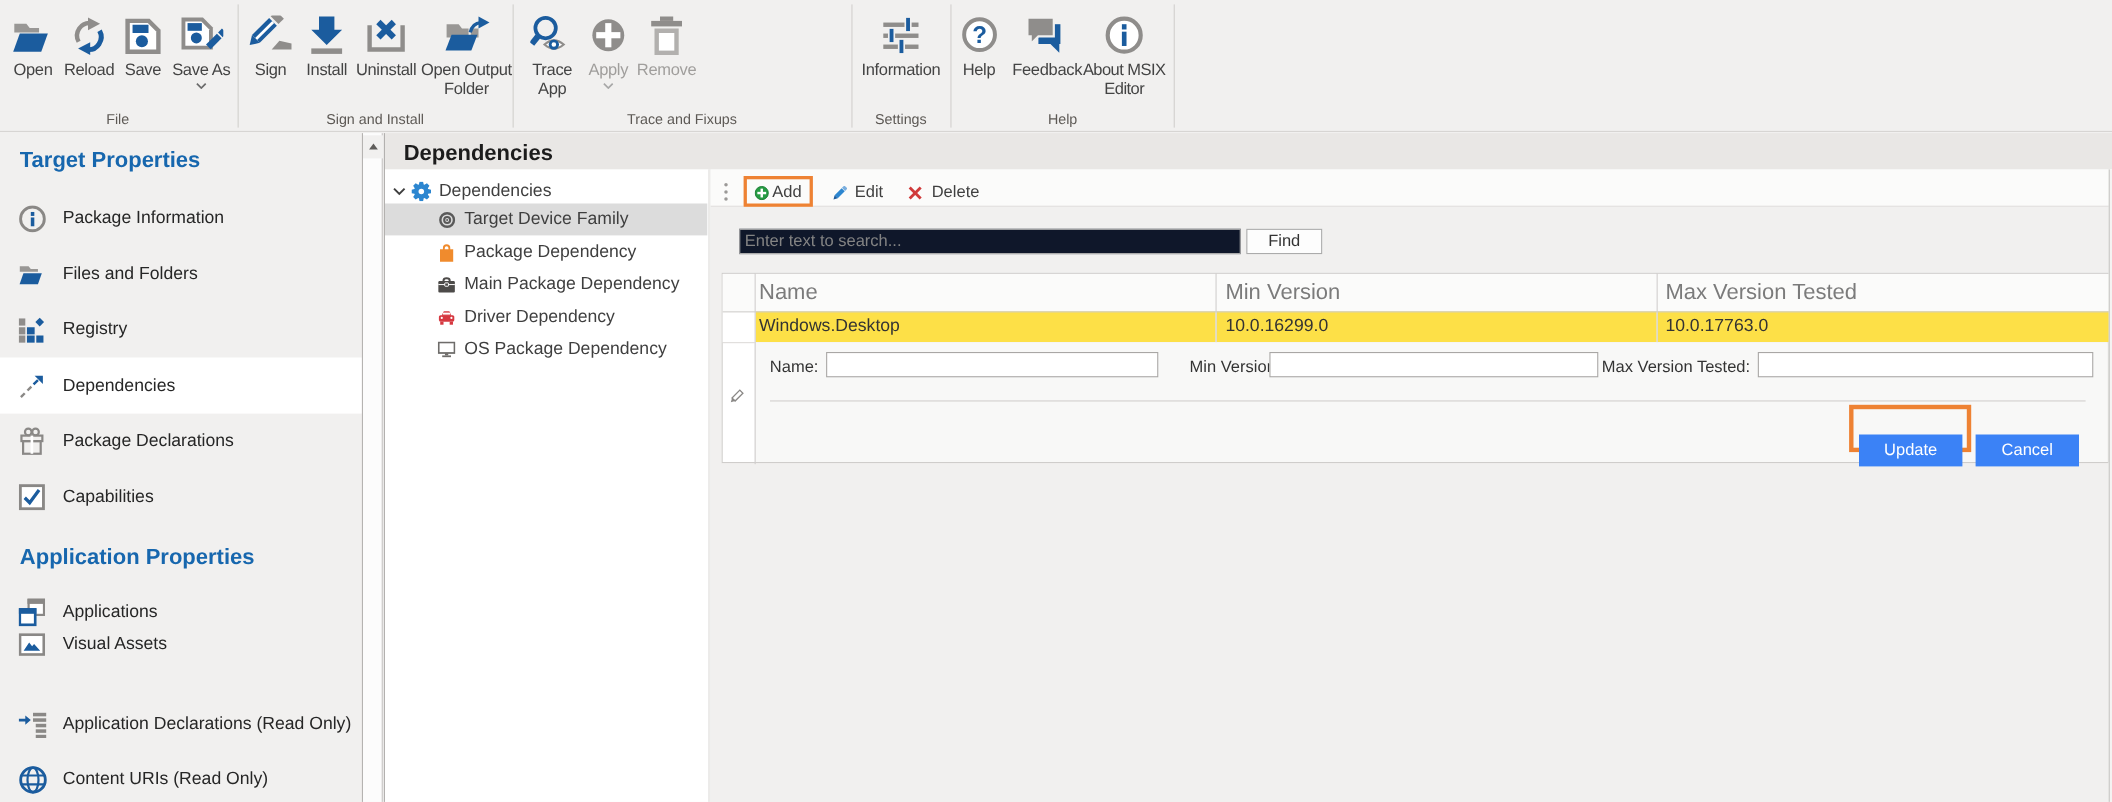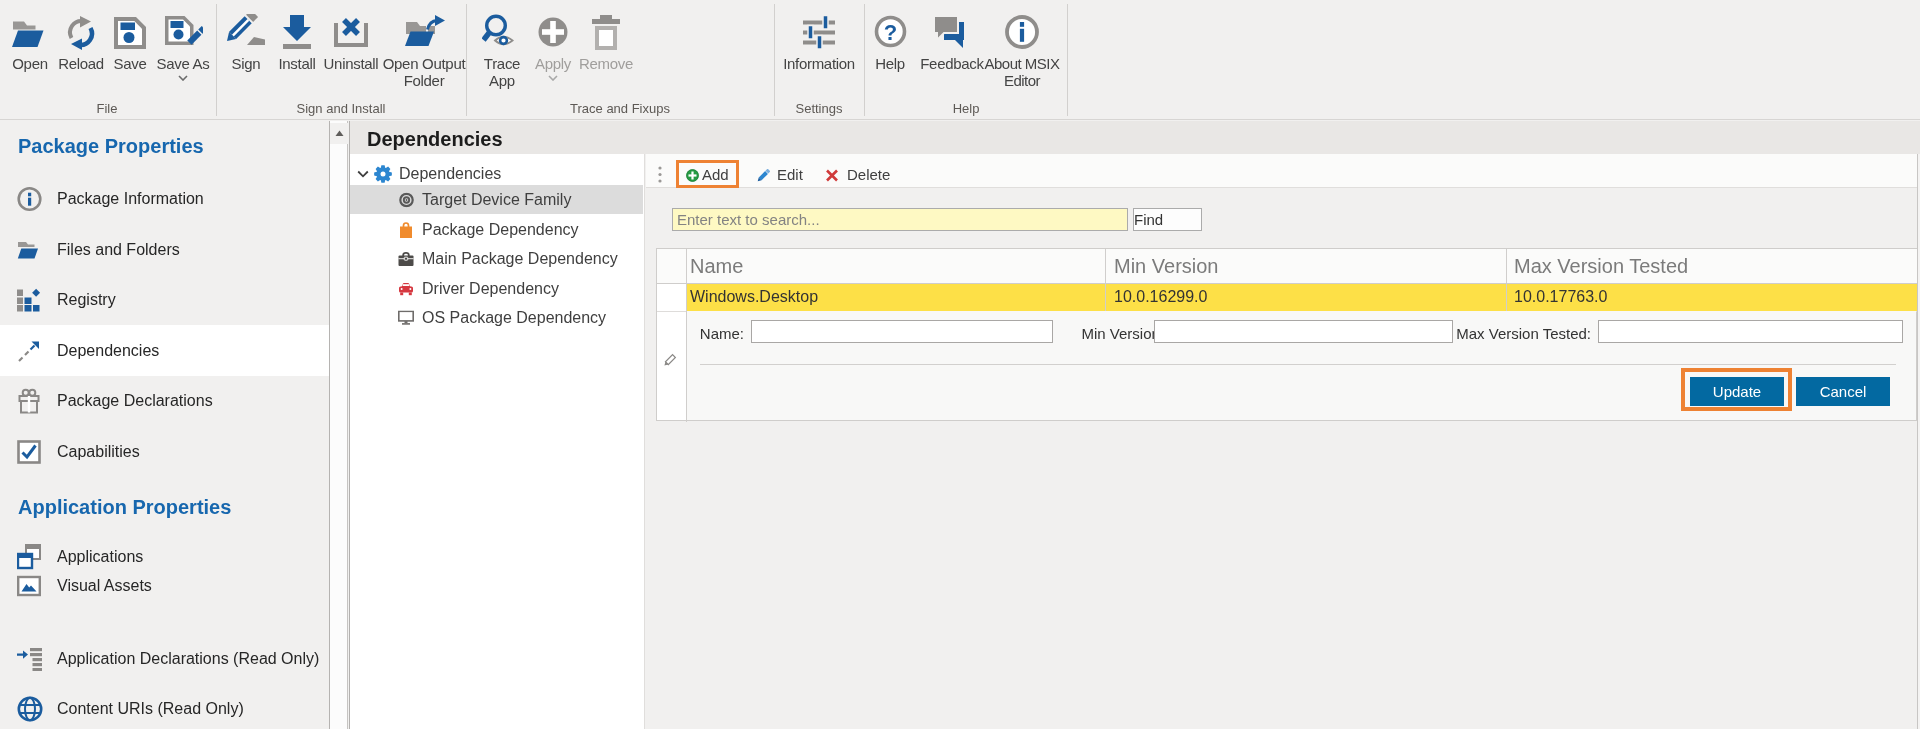--- a/index.html
+++ b/index.html
@@ -43,36 +43,36 @@
 #rp { position:absolute; left:646px; top:154px; width:1274px; height:575px; background:#f1f0ef; }
 
 
 #rtb { position:absolute; left:0; top:0; width:1274px; height:34px; background:#fbfbfa;
   border-bottom:1px solid #e0dedc; }
 .tbtxt { position:absolute; top:12px; font-size:15px; color:#404040; }
 #addbox { position:absolute; left:30px; top:6px; width:63px; height:28px;
   border:3px solid #ee8233; background:#fbfbfa; }
 
 
-#searchbox { position:absolute; left:26px; top:54px; width:456px; height:23px; background:#fef9c3;
+#searchbox { position:absolute; left:26px; top:54px; width:456px; height:23px; background:#0f172a;
   border:1px solid #ababab; font-size:15px; color:#838383; padding-left:4px; line-height:21px; }
 #findbtn { position:absolute; left:487px; top:54px; width:69px; height:23px; background:#fdfdfd;
-  border:1px solid #ababab; font-size:15px; color:#333; line-height:21px; }
+  border:1px solid #ababab; font-size:15px; color:#333; text-align:center; line-height:21px; }
 
 
 #tbl { position:absolute; left:10px; top:94px; width:1261px; height:173px;
   border:1px solid #cfcdcb; background:#fff; }
 .vline { position:absolute; top:0; width:1px; background:#d0cecc; }
 .th { position:absolute; top:0; height:34px; font-size:20px; color:#7b7b7b; line-height:34px; background:#fbfbfa; }
 .td { position:absolute; top:34px; height:28px; font-size:16px; color:#333; line-height:28px; background:#fde047; }
 #editarea { position:absolute; left:29px; top:62px; width:1230px; height:109px; background:#f8f8f7; }
 .elbl { position:absolute; top:14px; font-size:15px; color:#333; }
 .einp { position:absolute; top:9px; height:23px; background:#fff; border:1px solid #a9a7a5; }
-.btn-blue { position:absolute; height:29px; background:#0369a1; color:#fff; font-size:15px;
-  text-align:center; line-height:29px; }
+.btn-blue { position:absolute; height:29px; background:#3b82f6; color:#fff; font-size:15px;
+  text-align:center; line-height:29px;margin-top:18px; }
 #updbox { position:absolute; left:995px; top:57px; width:111px; height:43px;
   border:4px solid #ee8233; background:#f8f8f7; }
 #rscroll { position:absolute; left:1917px; top:154px; width:3px; height:575px; background:#f4f3f2;
   border-left:1px solid #c8c6c4; }
 </style>
 </head>
 <body>
 
 <div id="ribbon">
   <div class="rsep" style="left:216px"></div>
@@ -228,21 +228,21 @@
     <svg width="36" height="36" viewBox="0 0 36 36">
         <circle cx="18" cy="18" r="15" fill="#fff" stroke="#8f8d8b" stroke-width="3.8"></circle>
         <rect x="15.9" y="8" width="4.2" height="4.8" fill="#1b5c9e"></rect>
         <rect x="15.9" y="14.8" width="4.2" height="13" fill="#1b5c9e"></rect>
       </svg>
     <div class="rlbl" style="letter-spacing:-0.5px">About MSIX<br>Editor</div>
   </div>
 </div>
 
 <div id="sidebar">
-  <div class="shead" style="top:14px">Package Properties</div>
+  <div class="shead" style="top:14px">Target Properties</div>
   <div class="sitem" style="top:52px">
       <span class="txt">Package Information</span>
       <svg width="25" height="25" viewBox="0 0 25 25">
         <circle cx="12.5" cy="12.5" r="10.8" fill="none" stroke="#8a8886" stroke-width="2.6"></circle>
         <rect x="11" y="6.2" width="3.2" height="3.6" fill="#1b5c9e"></rect>
         <rect x="11" y="11.2" width="3.2" height="8" fill="#1b5c9e"></rect>
       </svg>
     </div>
   <div class="sitem" style="top:103px">
       <span class="txt">Files and Folders</span>

